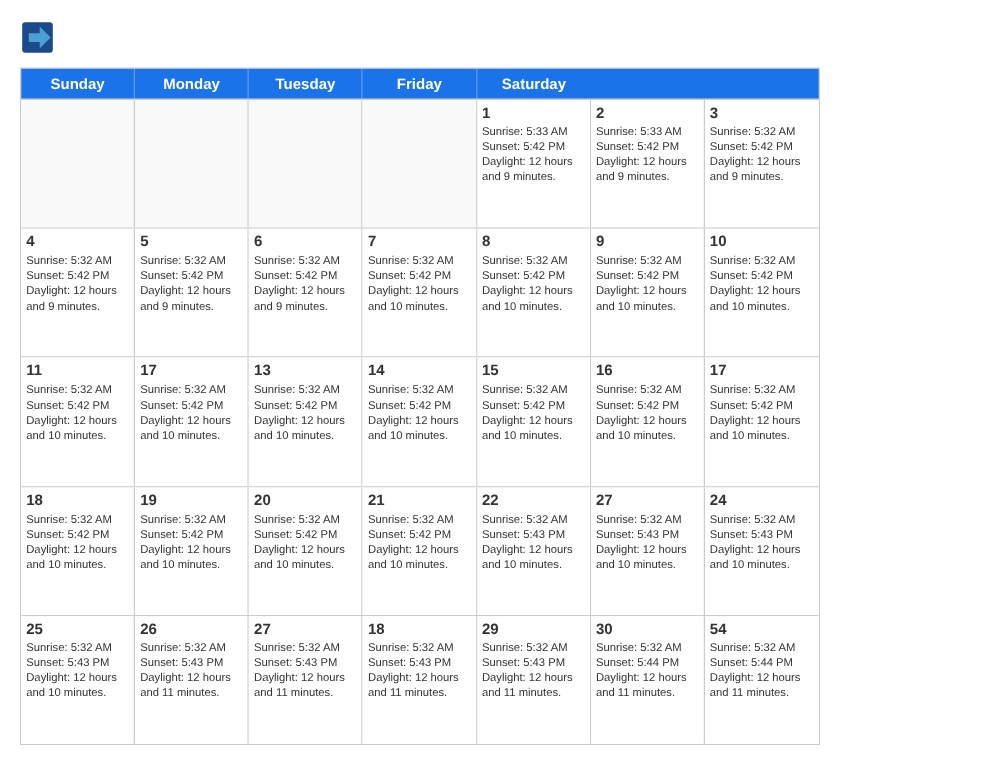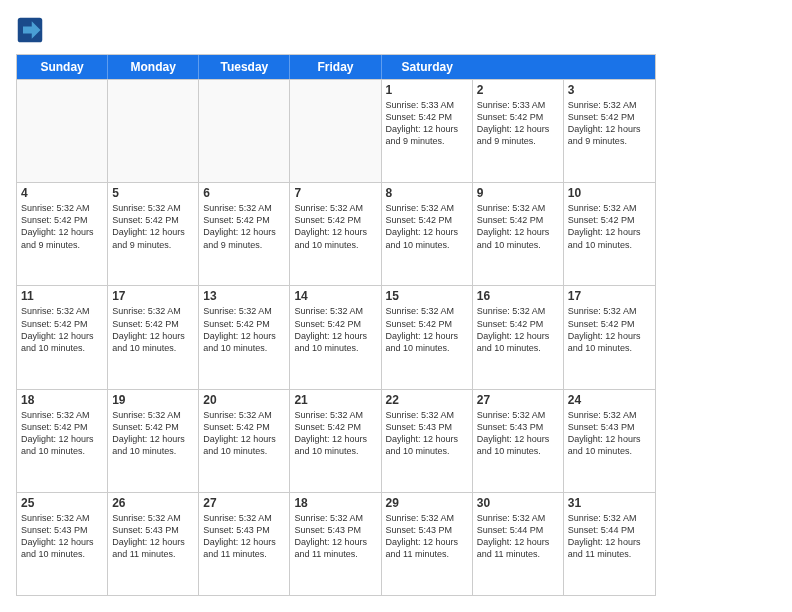--- a/index.html
+++ b/index.html
@@ -261,19 +261,19 @@
           </div>
           <div class="cal-cell">
             <div class="day-num">29</div>
             <div class="day-info">Sunrise: 5:32 AM<br>Sunset: 5:43 PM<br>Daylight: 12 hours and 11 minutes.</div>
           </div>
           <div class="cal-cell">
             <div class="day-num">30</div>
             <div class="day-info">Sunrise: 5:32 AM<br>Sunset: 5:44 PM<br>Daylight: 12 hours and 11 minutes.</div>
           </div>
           <div class="cal-cell">
-            <div class="day-num">31</div>
+            <div class="day-num">54</div>
             <div class="day-info">Sunrise: 5:32 AM<br>Sunset: 5:44 PM<br>Daylight: 12 hours and 11 minutes.</div>
           </div>
         </div>
       </div>
   </div>
 </div>
 
 </body></html>

